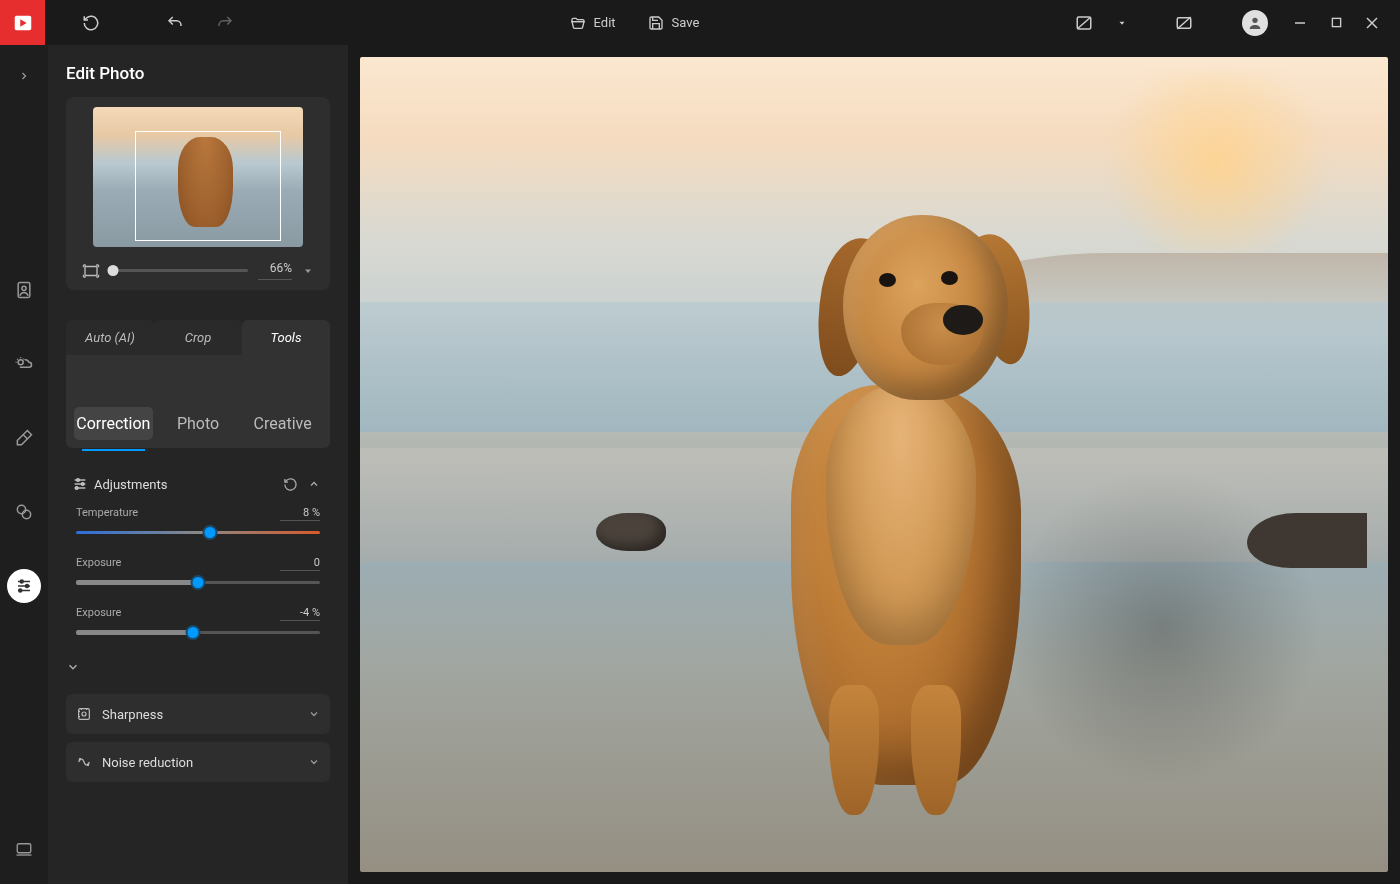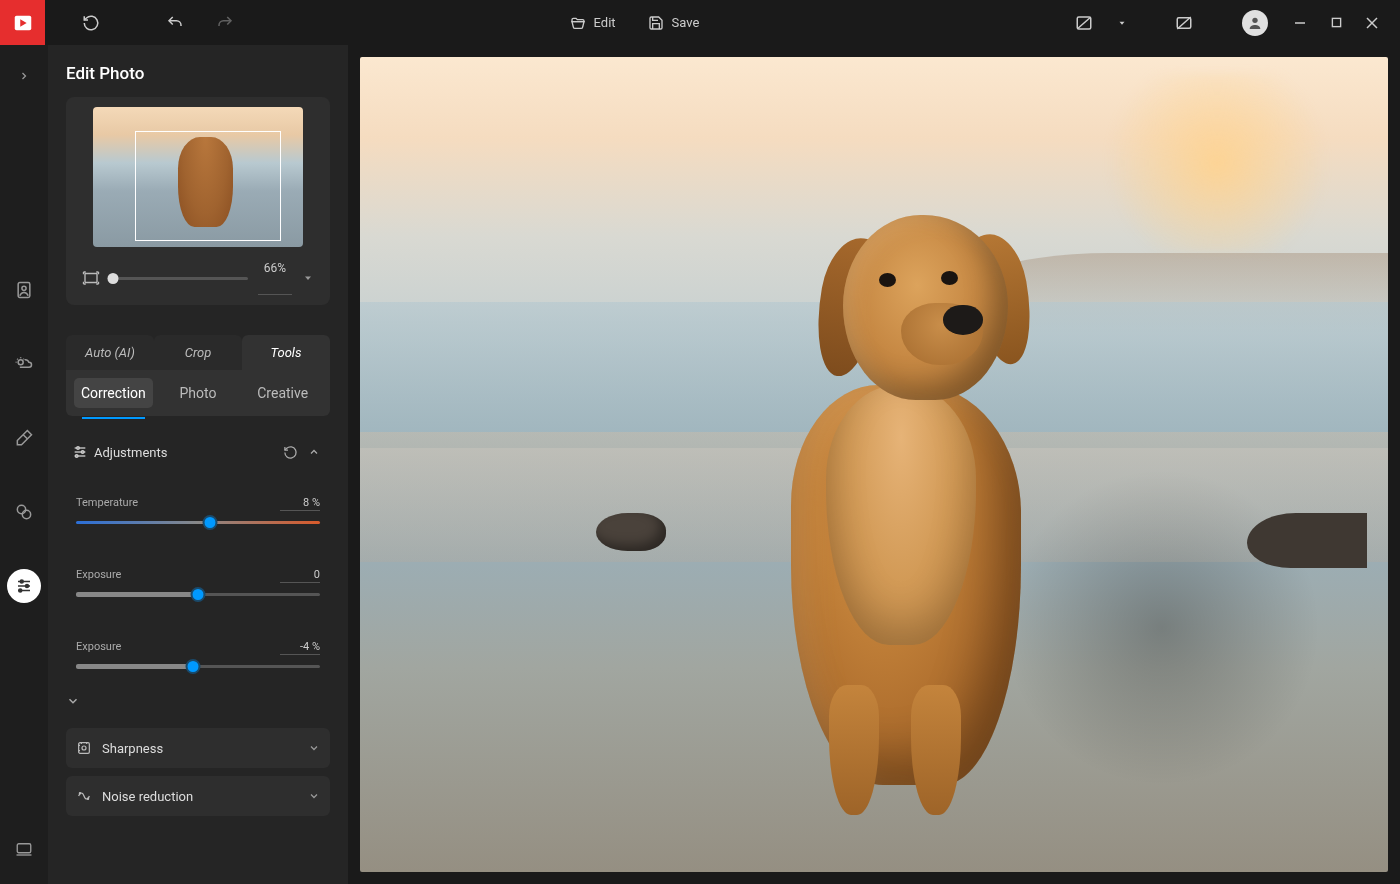--- a/index.html
+++ b/index.html
@@ -36,43 +36,43 @@
 .panel-title { font-size: 17px; font-weight: 500; color: #fff; margin-bottom: 14px; }
 
 
 .thumb-block { background: #2e2e2e; border-radius: 8px; padding: 10px; display: flex; flex-direction: column; align-items: center; margin-bottom: 30px; }
 .thumb-img { position: relative; width: 210px; height: 140px; border-radius: 4px; overflow: hidden; background: linear-gradient(180deg, #f4d9b8 0%, #e8c9a5 20%, #b8c9d0 40%, #9aabb5 60%, #8a9aa3 100%); }
 .thumb-crop { position: absolute; top: 24px; left: 42px; right: 22px; bottom: 6px; border: 1px solid #fff; }
 .thumb-dog { position: absolute; top: 30px; left: 85px; width: 55px; height: 90px; background: radial-gradient(ellipse at top, #b8773c 0%, #a0632f 60%, #8a4f22 100%); border-radius: 40% 40% 30% 30% / 35% 35% 45% 45%; }
 .zoom-row { display: flex; align-items: center; gap: 10px; margin-top: 14px; width: 100%; padding: 0 6px; }
 .zoom-track { flex: 1; height: 3px; background: #555; border-radius: 2px; position: relative; }
 .zoom-handle { position: absolute; top: -4px; width: 11px; height: 11px; background: #ddd; border-radius: 50%; left: 2%; transform: translateX(-50%); }
-.zoom-val { font-size: 12px; color: #ccc; min-width: 34px; text-align: center; border-bottom: 1px solid #555; padding-bottom: 19px; }
+.zoom-val { font-size: 12px; color: #ccc; min-width: 34px; text-align: right; border-bottom: 1px solid #555; padding-bottom: 4px; }
 
 
 .main-tabs { display: flex; margin-bottom: 0; }
 .main-tab { flex: 1; text-align: center; padding: 10px 0; font-size: 13px; color: #bbb; cursor: pointer; background: #2a2a2a; border-radius: 6px 6px 0 0; font-style: italic; }
 .main-tab.active { background: #323232; color: #fff; }
 
 
 .sub-tabs { display: flex; background: #323232; padding: 8px; gap: 6px; border-radius: 0 0 6px 6px; margin-bottom: 18px; }
-.sub-tab { flex: 1; text-align: center; padding: 7px 0; font-size: 14px; color: #bbb; cursor: pointer; border-radius: 5px; position: relative; }
+.sub-tab { flex: 1; text-align: center; padding: 7px 0; font-size: 16px; color: #bbb; cursor: pointer; border-radius: 5px; position: relative; margin-top: 44px; }
 .sub-tab.active { background: #444; color: #fff; }
 .sub-tab.active::after { content: ""; position: absolute; left: 10%; right: 10%; bottom: -11px; height: 2px; background: #0099ff; }
 
 
 .section { margin-bottom: 12px; }
 .section-head { display: flex; align-items: center; padding: 10px 6px; cursor: pointer; }
 .section-head .sh-icon { width: 22px; color: #ccc; }
 .section-head .sh-label { flex: 1; font-size: 13px; color: #ddd; }
 .section-head .sh-reset { width: 28px; color: #aaa; display: flex; justify-content: center; }
 .section-head .sh-caret { width: 20px; color: #aaa; display: flex; justify-content: center; }
 
 
-.slider-row { padding: 4px 10px 18px 10px; margin-top: 22px; }
+.slider-row { padding: 4px 10px 18px 10px; }
 .slider-labels { display: flex; justify-content: space-between; font-size: 11px; color: #aaa; margin-bottom: 10px; }
 .slider-labels .sval { border-bottom: 1px solid #555; min-width: 40px; text-align: right; padding-bottom: 1px; color: #ccc; }
 .slider-track { height: 3px; background: #555; border-radius: 2px; position: relative; }
 .slider-track.temp { background: linear-gradient(90deg, #2b6fd8 0%, #888 50%, #d85a2b 100%); }
 .slider-handle { position: absolute; top: -6px; width: 15px; height: 15px; border-radius: 50%; background: #0099ff; border: 2px solid #1a4a6b; transform: translateX(-50%); cursor: pointer; }
 .slider-fill-left { position: absolute; top: -1px; left: 0; height: 5px; background: #888; border-radius: 2px; }
 .show-more { text-align: center; padding: 8px 0; color: #aaa; cursor: pointer; }
 
 
 .collapsed-section { display: flex; align-items: center; padding: 12px 10px; background: #2e2e2e; border-radius: 6px; margin-bottom: 8px; cursor: pointer; }

